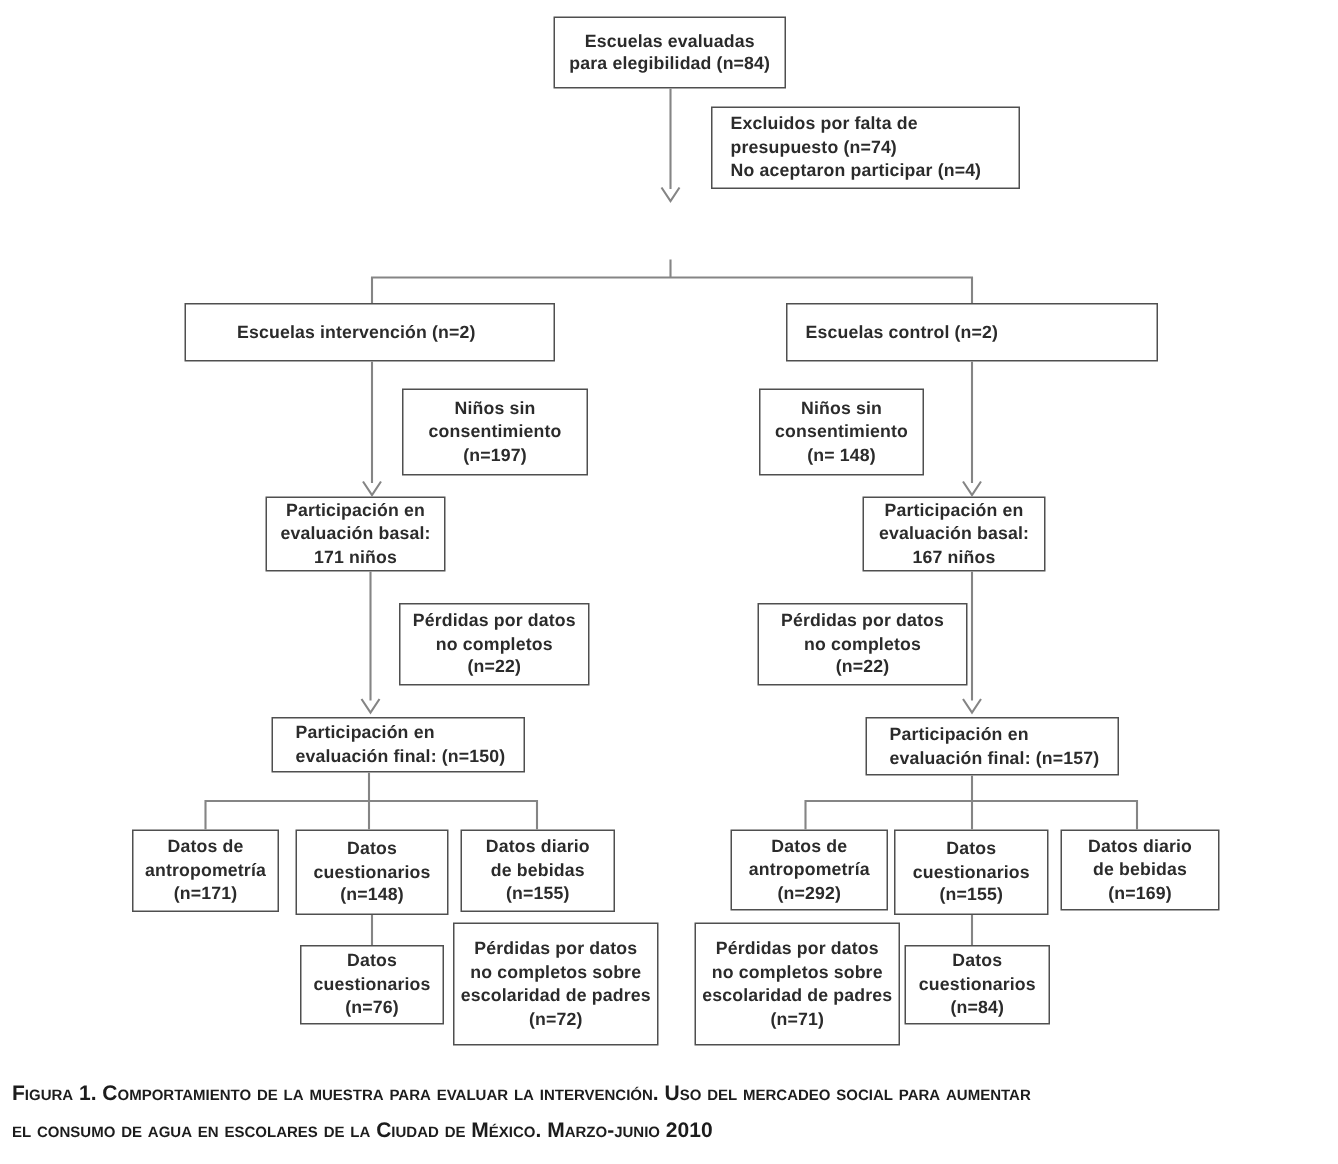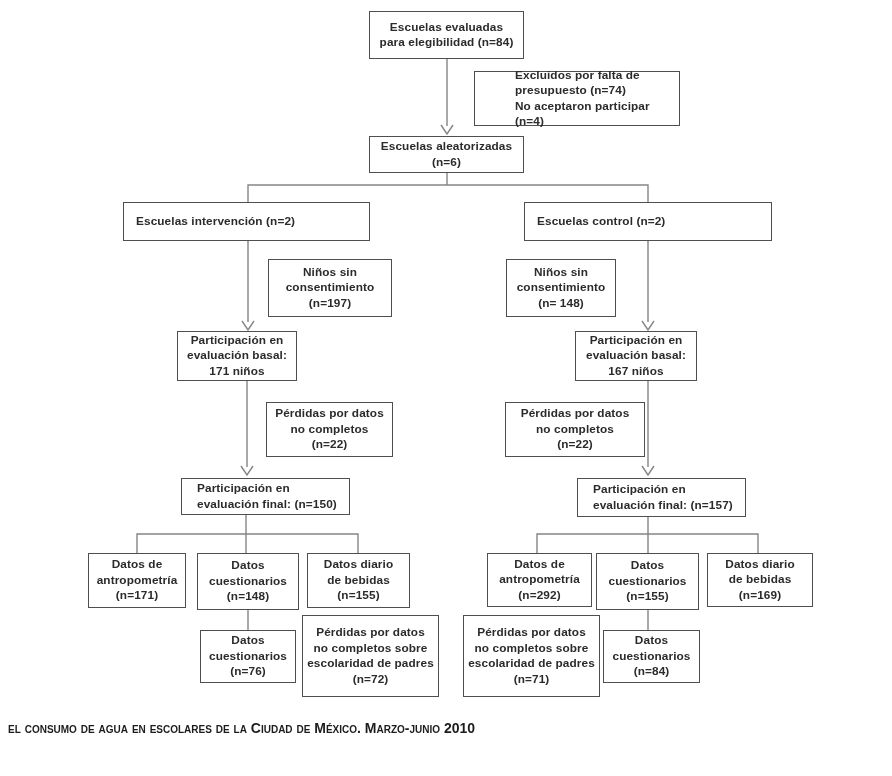--- a/index.html
+++ b/index.html
@@ -50,32 +50,28 @@
     <path d="M648 534 V553"></path>
     <path d="M248 610 V630"></path>
     <path d="M648 610 V630"></path>
   </svg>
 
   <div class="box" style="left:369px;top:11px;width:155px;height:48px">
     <div>Escuelas evaluadas</div>
     <div>para elegibilidad (n=84)</div>
   </div>
 
-  <div class="box al" style="left:474px;top:71px;width:206px;height:55px;padding-left:40px">
+  <div class="box al" style="left:474px;top:71px;width:206px;height:55px;padding-left:12px">
     <div>Excluidos por falta de</div>
     <div>presupuesto (n=74)</div>
     <div>No aceptaron participar (n=4)</div>
   </div>
 
-  <div class="box" style="left:369px;top:136px;width:155px;height:37px">
-    <div>Escuelas aleatorizadas</div>
-    <div>(n=6)</div>
-  </div>
 
-  <div class="box al" style="left:123px;top:202px;width:247px;height:39px;padding-left:12px">
+  <div class="box al" style="left:123px;top:202px;width:247px;height:39px;padding-left:34px">
     <div>Escuelas intervención (n=2)</div>
   </div>
 
   <div class="box al" style="left:524px;top:202px;width:248px;height:39px;padding-left:12px">
     <div>Escuelas control (n=2)</div>
   </div>
 
   <div class="box" style="left:268px;top:259px;width:124px;height:58px">
     <div>Niños sin</div>
     <div>consentimiento</div>
@@ -178,16 +174,17 @@
     <div>(n=71)</div>
   </div>
 
   <div class="box" style="left:603px;top:630px;width:97px;height:53px">
     <div>Datos</div>
     <div>cuestionarios</div>
     <div>(n=84)</div>
   </div>
 
   <div class="caption">
+    <div>Figura 1. Comportamiento de la muestra para evaluar la intervención. Uso del mercadeo social para aumentar</div>
     <div>el consumo de agua en escolares de la Ciudad de México. Marzo-junio 2010</div>
   </div>
 
 </div>
 
 </body></html>

